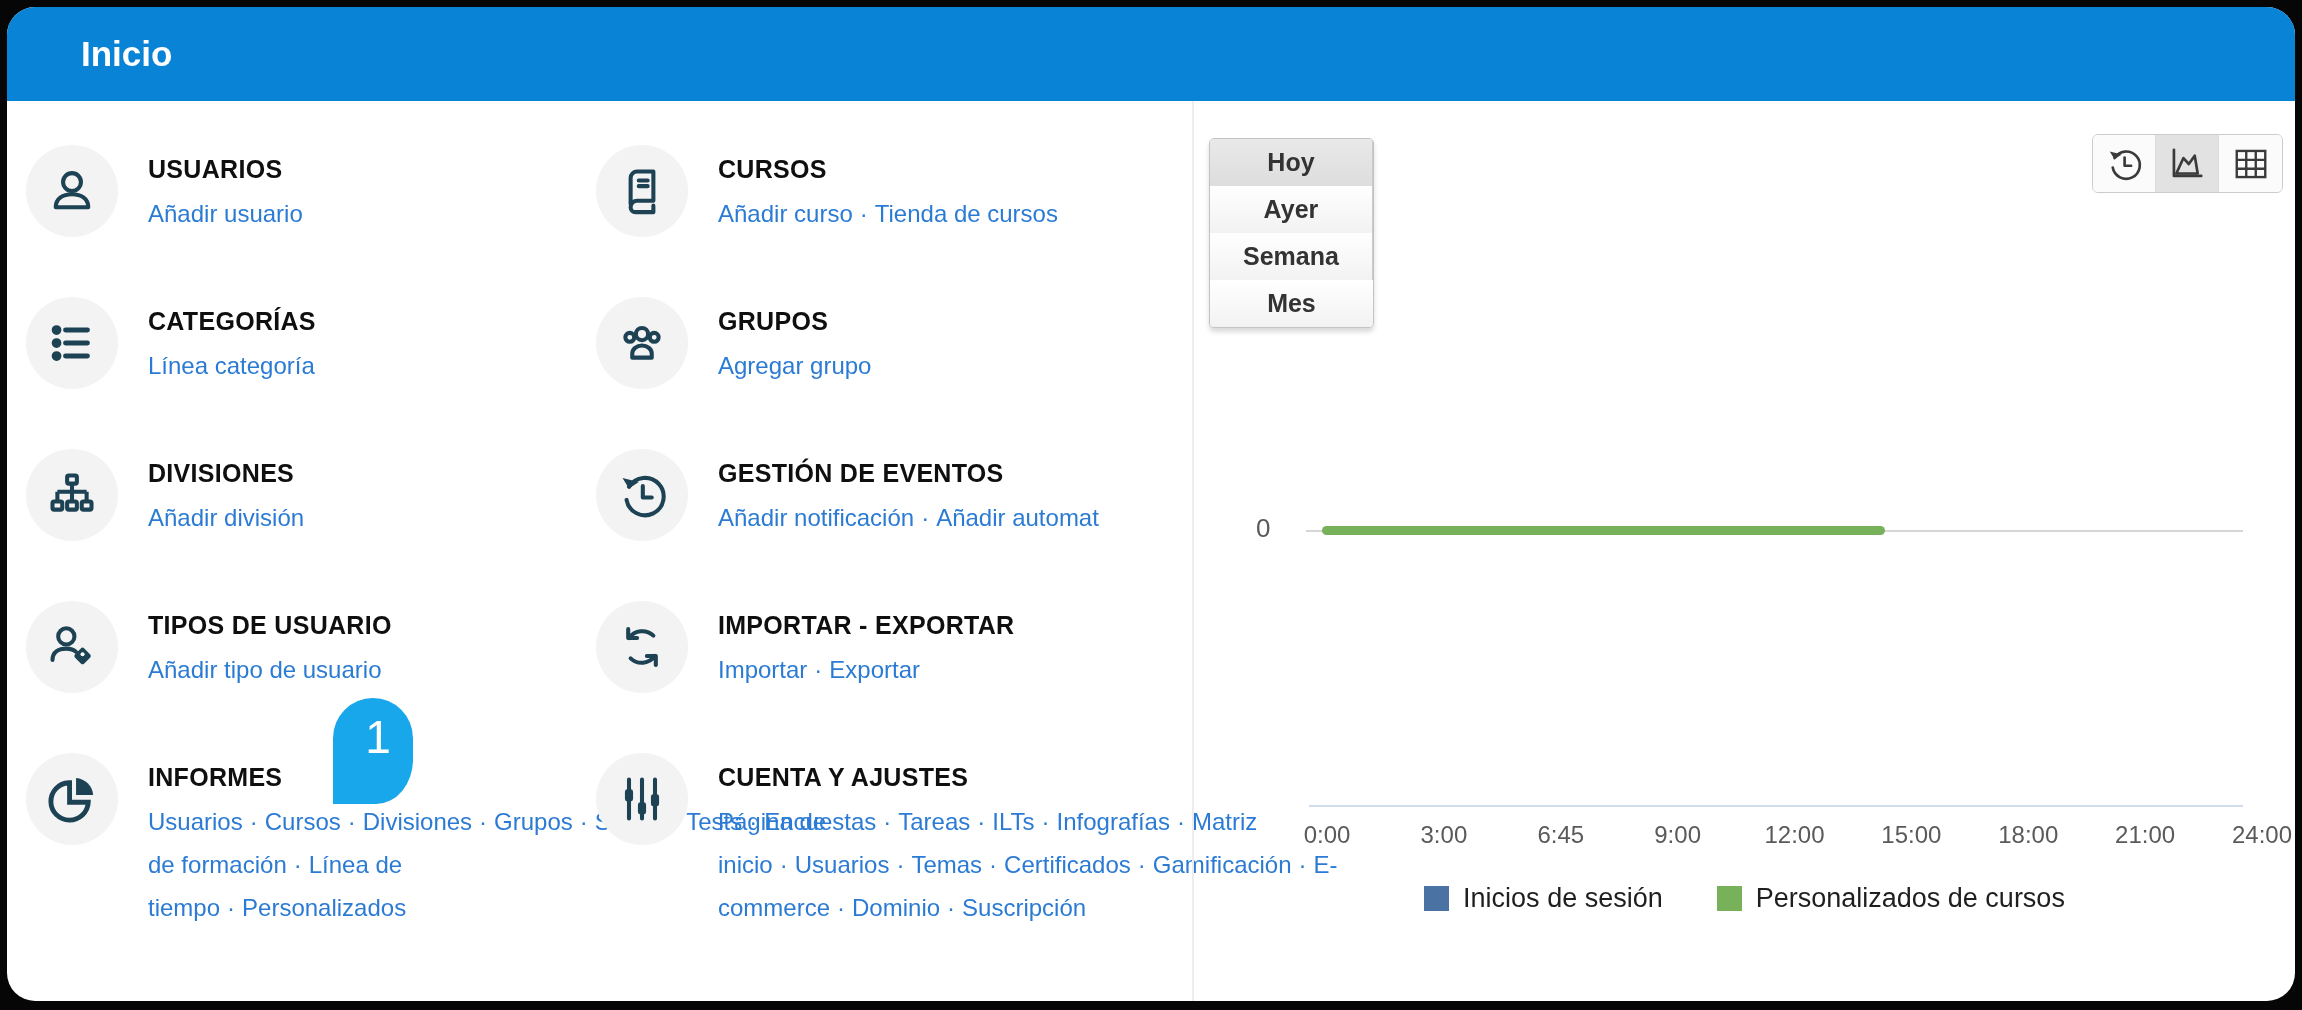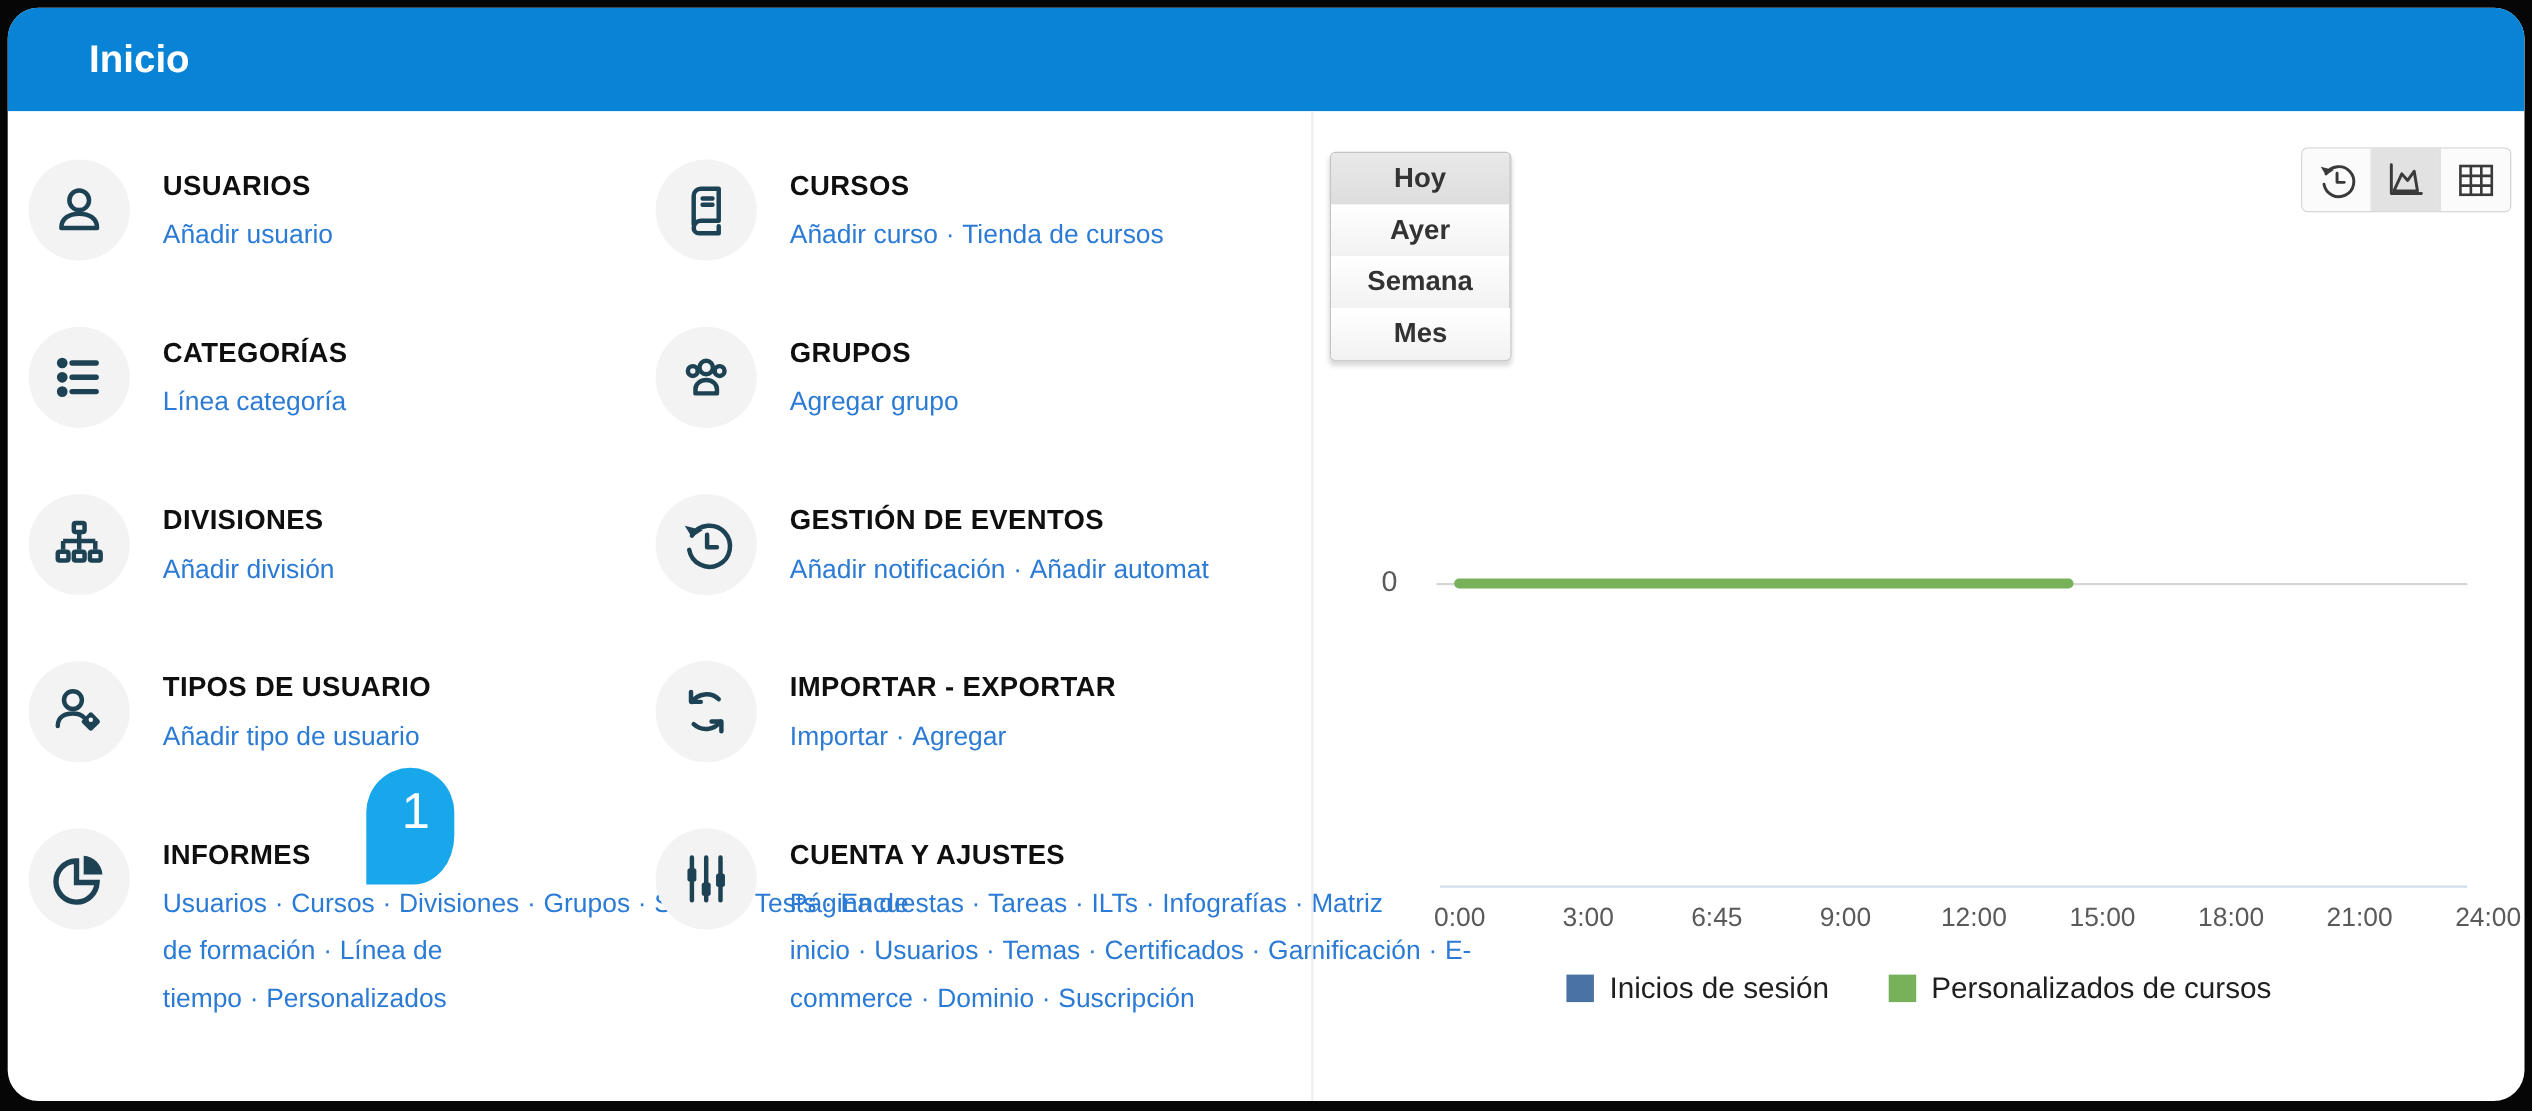--- a/index.html
+++ b/index.html
@@ -205,21 +205,21 @@
             <div class="icon-circle">
               <svg viewBox="0 0 64 64" width="52" height="52" fill="none" stroke="#1c4254" stroke-width="5" stroke-linecap="round" stroke-linejoin="round">
                 <path d="M46 18 a20 20 0 0 0-30 3"></path>
                 <path d="M15 10 v11 h11"></path>
                 <path d="M18 46 a20 20 0 0 0 30-3"></path>
                 <path d="M49 54 v-11 h-11"></path>
               </svg>
             </div>
             <div class="section-text">
               <div class="section-title">IMPORTAR - EXPORTAR</div>
-              <div class="section-links"><a href="#" class="link">Importar</a><span class="sep">·</span><a href="#" class="link">Agregar</a></div>
+              <div class="section-links"><a href="#" class="link">Importar</a><span class="sep">·</span><a href="#" class="link">Exportar</a></div>
             </div>
           </div>
           <div class="section sec-informes">
             <div class="icon-circle">
               <svg viewBox="0 0 64 64" width="52" height="52" fill="none" stroke="#1c4254" stroke-width="6">
                 <path d="M28 12 A23 23 0 1 0 52 36 H29 V12 Z"></path>
                 <path d="M37 6 A23 23 0 0 1 58 27 H37 Z" fill="#1c4254" stroke="none"></path>
               </svg>
             </div>
             <div class="section-text">

